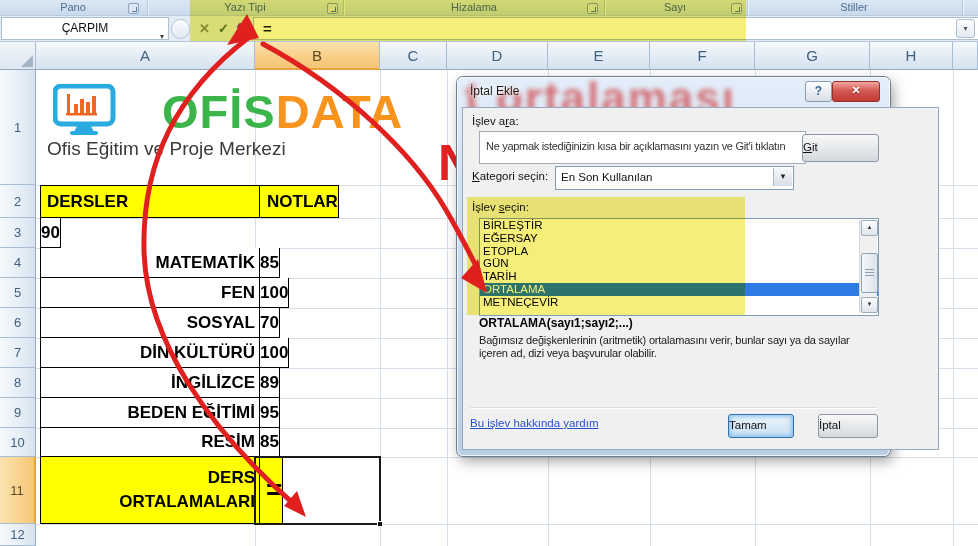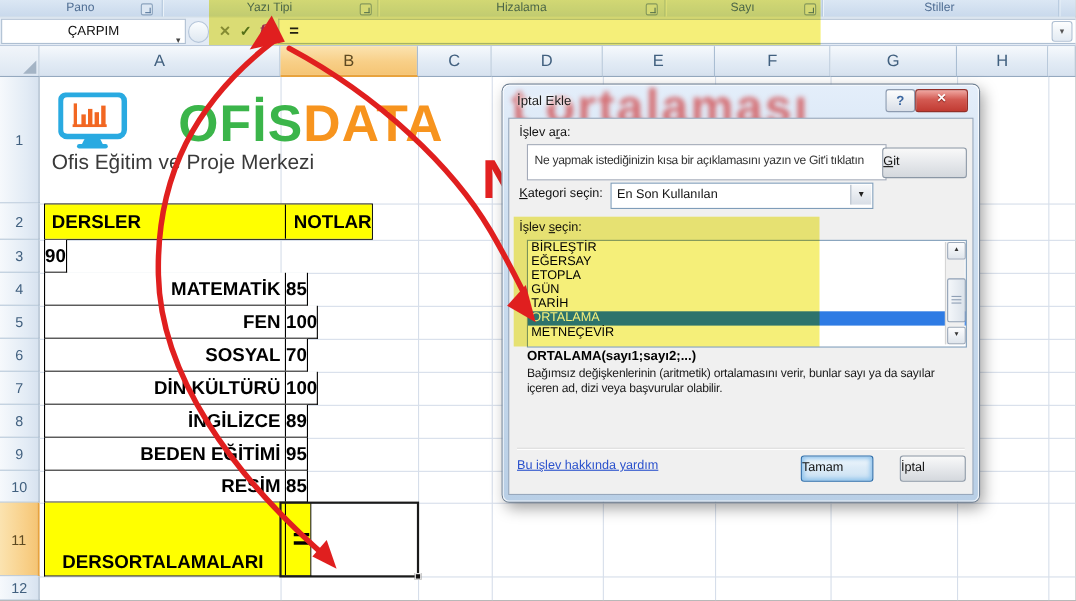--- a/index.html
+++ b/index.html
@@ -54,21 +54,21 @@
   .redfrag{left:438px;top:134px;width:18px;height:46px;overflow:hidden;font-size:50px;font-weight:800;color:#e32222;}
   
   .dialog{left:457px;top:77px;width:433px;height:379px;border-radius:6px;background:linear-gradient(180deg,#e4eefa,#cfe0f1 30%,#b9cfe6);
           box-shadow:0 0 0 1px #6e7f92,3px 5px 14px rgba(0,0,0,.38),inset 0 0 0 1px rgba(255,255,255,.75);}
   .dtitle{position:absolute;left:13px;top:7px;font-size:12px;color:#1c1c1c;text-shadow:0 0 4px #fff,0 0 4px #fff;}
   .dblur{position:absolute;left:8px;top:-4px;font-size:44px;font-weight:800;color:rgba(205,35,35,.62);filter:blur(2.6px);letter-spacing:2px;white-space:nowrap;}
   .helpbtn{position:absolute;left:348px;top:4px;width:25px;height:19px;border:1px solid #8d9bb0;border-radius:3px;
            background:linear-gradient(#fdfdfd,#d9dfe8);text-align:center;line-height:18px;font-size:12px;font-weight:bold;color:#3b66a0;}
   .closebtn{position:absolute;left:375px;top:4px;width:46px;height:19px;border:1px solid #93302a;border-radius:3px;
             background:linear-gradient(#f0a8a2,#d35a52 45%,#c13b33);text-align:center;line-height:17px;font-size:11px;font-weight:bold;color:#fff;text-shadow:0 1px 1px #7c1f1a;}
-  .dcontent{position:absolute;left:6px;top:31px;width:421px;height:341px;background:#f0f0f0;box-shadow:0 0 0 1px #98a8bc;overflow:hidden;}
+  .dcontent{position:absolute;left:6px;top:31px;width:475px;height:341px;background:#f0f0f0;box-shadow:0 0 0 1px #98a8bc;overflow:hidden;}
   .dlabel{position:absolute;font-size:11.5px;color:#111;white-space:nowrap;}
   .dlabel u{text-decoration:underline;}
   .dinput{position:absolute;left:16px;top:23px;width:313px;height:31px;background:#fff;border:1px solid #a3aab8;
           font-size:11px;letter-spacing:-0.3px;color:#333;line-height:29px;padding:0 6px;white-space:nowrap;overflow:hidden;}
   .btn{position:absolute;border:1px solid #8b97a5;border-radius:3px;background:linear-gradient(#f9f9f9,#e8eaed 45%,#d4d8dd);
        font-size:11.5px;color:#111;text-align:left;}
   .btn.default{border-color:#2d6eab;box-shadow:inset 0 0 4px 2px #8fc3ec;background:linear-gradient(#f4f9fd,#dcebf7 45%,#cbe1f3);}
   .ddown{position:absolute;left:92px;top:58px;width:232px;height:22px;background:#fff;border:1px solid #7f9db9;
          font-size:11.5px;color:#111;line-height:20px;padding-left:5px;}
   .ddown .arrowbox{position:absolute;right:1px;top:1px;width:18px;height:18px;background:linear-gradient(#f6f8fa,#d8dee6);border-left:1px solid #a9b4c2;
@@ -209,21 +209,21 @@
   </div>
   <div class="abs trow" style="top:398px;height:30px">
     <div class="ca cell-t" style="justify-content:flex-end;padding-right:4px;font-weight:600">BEDEN EĞİTİMİ</div>
     <div class="cb cell-t" style="justify-content:center;font-weight:600">95</div>
   </div>
   <div class="abs trow" style="top:428px;height:29px">
     <div class="ca cell-t" style="justify-content:flex-end;padding-right:4px;font-weight:600">RESİM</div>
     <div class="cb cell-t" style="justify-content:center;font-weight:600">85</div>
   </div>
   <div class="abs trow" style="top:457px;height:67px">
-    <div class="ca yell" style="display:flex;flex-direction:row;justify-content:center;align-items:flex-end;padding-right:4px;font-size:17px;font-weight:700;line-height:24px">
+    <div class="ca yell" style="display:flex;flex-direction:column;justify-content:center;align-items:flex-end;padding-right:4px;font-size:17px;font-weight:700;line-height:24px">
       <span>DERS</span>
       <span>ORTALAMALARI</span>
     </div>
     <div class="cb cell-t yell" style="padding-left:6px;font-weight:700;font-size:28px">=</div>
   </div>
   <div class="abs b11box"></div>
   <div class="abs handle"></div>
 
   <div class="abs redfrag">N</div>
 

